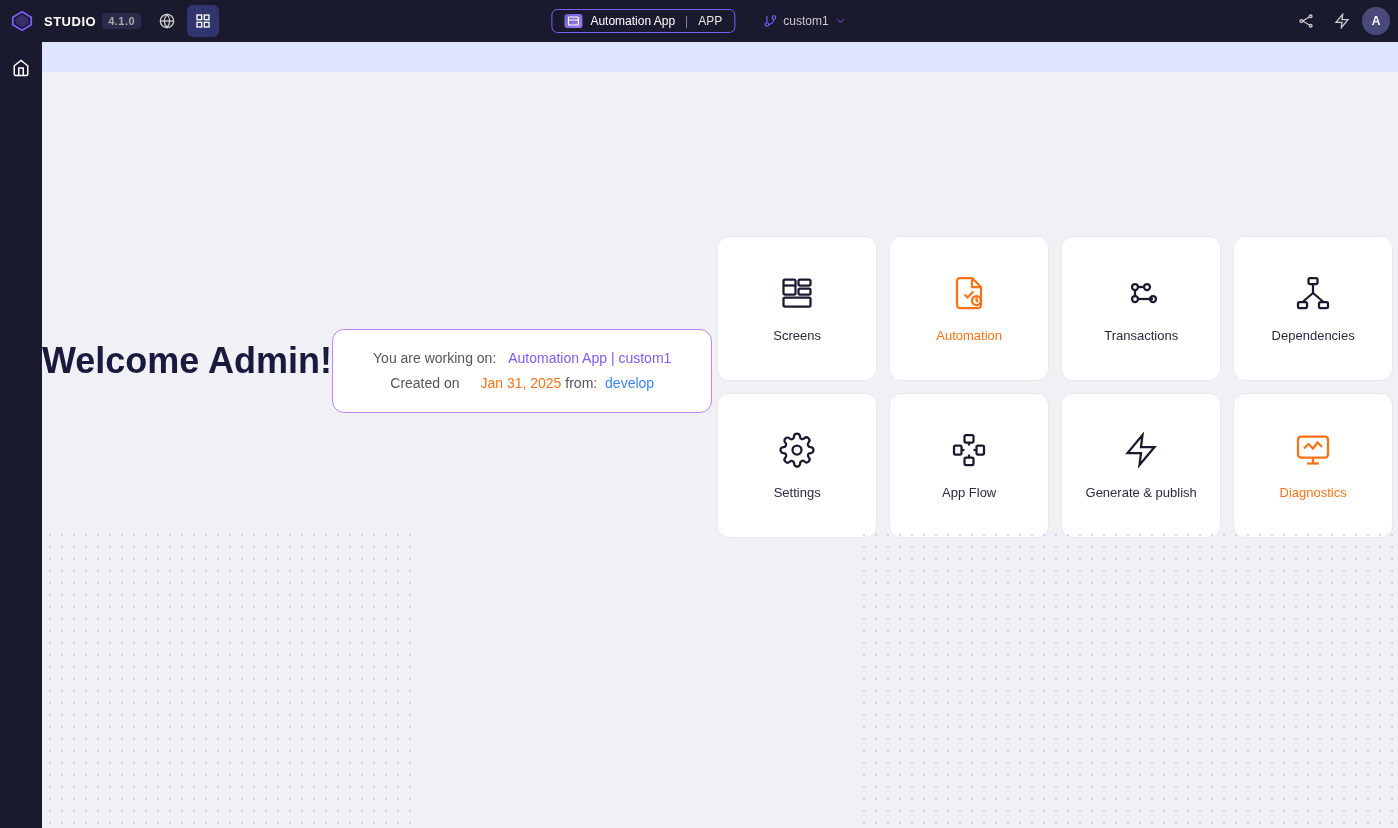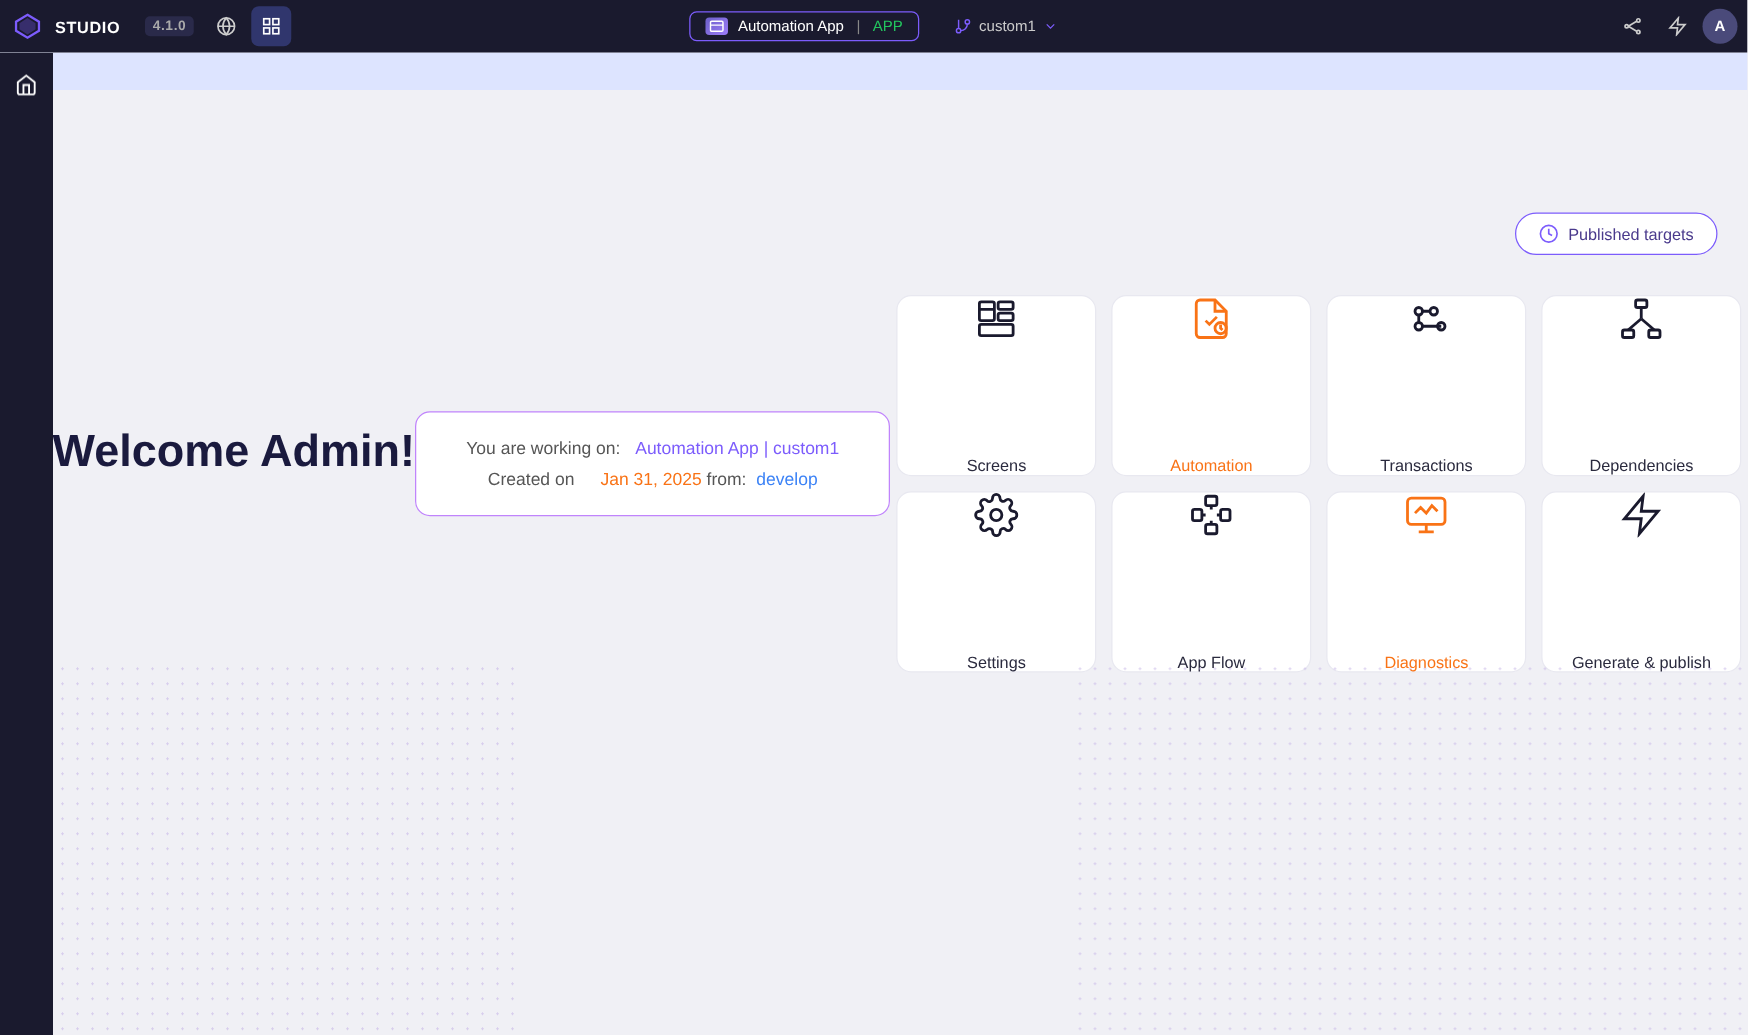--- a/index.html
+++ b/index.html
@@ -16,21 +16,21 @@
       position: relative;
       z-index: 100;
     }
     .nav-logo {
       width: 28px; height: 28px;
       display: flex; align-items: center; justify-content: center;
       margin-right: 4px;
     }
     .nav-logo svg { width: 22px; height: 22px; }
     .nav-studio {
-      display: flex; align-items: center; gap: 20px;
+      display: flex; align-items: center; gap: 6px;
       color: #fff; font-size: 13px; font-weight: 600; letter-spacing: 0.5px;
     }
     .nav-version {
       background: #2a2a4a; border-radius: 4px; padding: 2px 6px;
       color: #aaa; font-size: 11px;
     }
     .nav-icon-btn {
       width: 32px; height: 32px; border-radius: 6px;
       display: flex; align-items: center; justify-content: center;
       cursor: pointer; color: #ccc; font-size: 16px;
@@ -47,21 +47,21 @@
       border: 1.5px solid #7c5cfc; border-radius: 6px;
       padding: 4px 12px; color: #fff; font-size: 12px; cursor: pointer;
       background: transparent;
     }
     .nav-app-pill .app-logo {
       width: 18px; height: 14px; background: linear-gradient(135deg, #6c5fc7, #9c7cfa);
       border-radius: 3px; display: flex; align-items: center; justify-content: center;
     }
     .nav-app-name { font-weight: 500; }
     .nav-app-sep { color: #888; margin: 0 2px; }
-    .nav-app-type { color: #22c55e; font-weight: 400; }
+    .nav-app-type { color: #e5e5e5; font-weight: 400; }
 
     .nav-branch {
       display: flex; align-items: center; gap: 6px;
       color: #ccc; font-size: 12px; margin-left: 12px; cursor: pointer;
     }
     .nav-branch svg { color: #7c5cfc; }
 
     .nav-right {
       margin-left: auto;
       display: flex; align-items: center; gap: 4px;
@@ -144,21 +144,21 @@
     .cards-grid {
       display: grid;
       grid-template-columns: repeat(4, 160px);
       grid-template-rows: repeat(2, 145px);
       gap: 12px;
       margin: 32px auto 0;
       width: fit-content;
     }
     .card {
       background: #fff; border-radius: 12px;
-      display: flex; flex-direction: column; align-items: center; justify-content: space-between;
+      display: flex; flex-direction: column; align-items: center; justify-content: center;
       gap: 12px; cursor: pointer;
       border: 1px solid #e8e8f0;
       transition: box-shadow 0.15s, transform 0.1s;
     }
     .card-label { font-size: 13px; color: #2a2a3e; font-weight: 500; }
     .card-label.orange { color: #f97316; }
     .card-icon { font-size: 28px; color: #1a1a2e; line-height: 1; }
     .card svg { width: 36px; height: 36px; stroke: #1a1a2e; fill: none; stroke-width: 1.5; }
     .card.processes svg { stroke: #f97316; }
 
@@ -248,27 +248,20 @@
       <polyline points="9,22 9,12 15,12 15,22"></polyline>
     </svg>
   </div>
 </aside>
 
 <main class="main">
 
   <div class="dot-pattern dot-tl"></div>
   <div class="dot-pattern dot-tr"></div>
 
-  <button class="published-targets-btn">
-    <svg width="16" height="16" viewBox="0 0 24 24" fill="none" stroke="#7c5cfc" stroke-width="2">
-      <circle cx="12" cy="12" r="10"></circle>
-      <polyline points="12,6 12,12 16,14"></polyline>
-    </svg>
-    <span>Published targets</span>
-  </button>
 
   <div class="welcome-section">
     <h1 class="welcome-title">Welcome Admin!</h1>
 
     <div class="working-on-card">
       <div>
         <span>You are working on:</span>
         <span class="app-link" style="margin-left:8px;cursor:pointer;">Automation App | custom1</span>
       </div>
       <div>
@@ -357,34 +350,34 @@
             <line x1="15" y1="12" x2="17" y2="12"></line>
             <line x1="12" y1="7" x2="12" y2="9"></line>
             <line x1="12" y1="15" x2="12" y2="17"></line>
           </svg>
         </div>
         <span class="card-label">App Flow</span>
       </div>
 
       <div class="card">
         <div class="card-icon">
+          <svg viewBox="0 0 24 24">
+            <polygon points="13,2 3,14 12,14 11,22 21,10 12,10 13,2"></polygon>
+          </svg>
+        </div>
+        <span class="card-label">Generate &amp; publish</span>
+      </div>
+
+      <div class="card">
+        <div class="card-icon">
           <svg viewBox="0 0 24 24" style="stroke:#f97316;">
             <rect x="2" y="3" width="20" height="14" rx="2"></rect>
             <line x1="8" y1="21" x2="16" y2="21"></line>
             <line x1="12" y1="17" x2="12" y2="21"></line>
             <polyline points="6,11 9,8 12,11 15,7 18,10"></polyline>
           </svg>
         </div>
         <span class="card-label orange">Diagnostics</span>
       </div>
 
-      <div class="card">
-        <div class="card-icon">
-          <svg viewBox="0 0 24 24">
-            <polygon points="13,2 3,14 12,14 11,22 21,10 12,10 13,2"></polygon>
-          </svg>
-        </div>
-        <span class="card-label">Generate &amp; publish</span>
-      </div>
-
     </div>
   </div>
 </main>
 
 </body></html>

